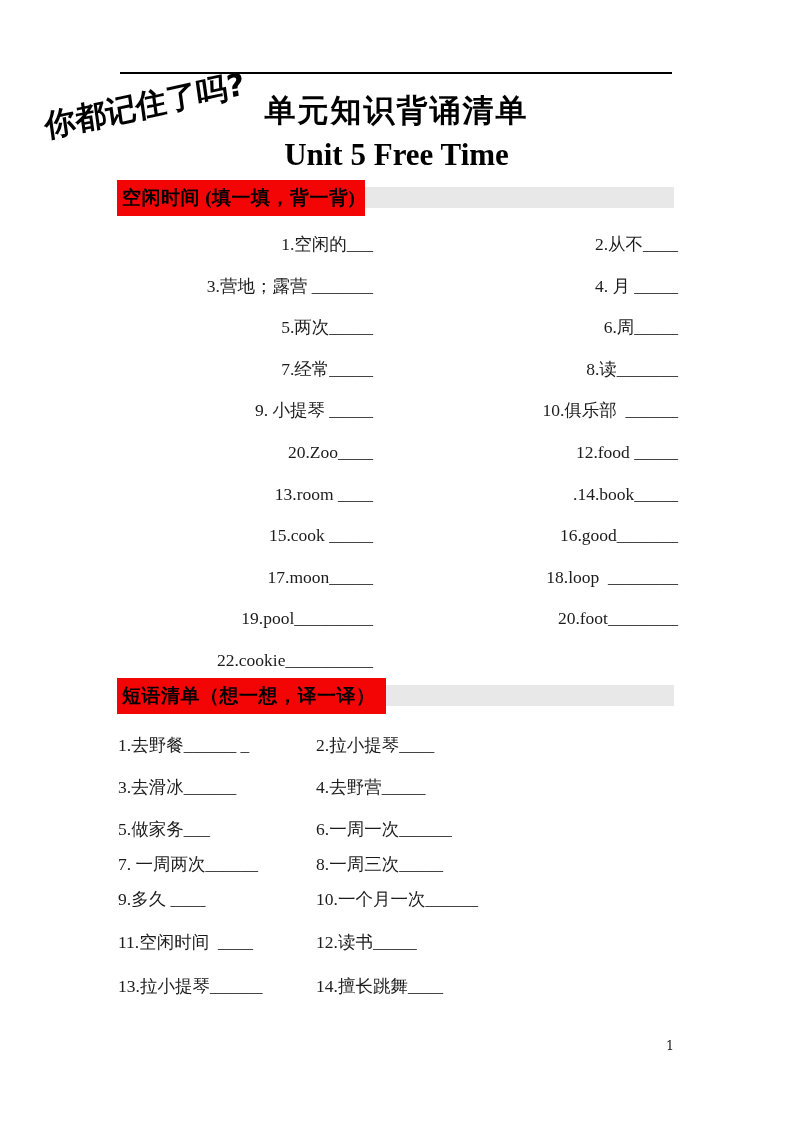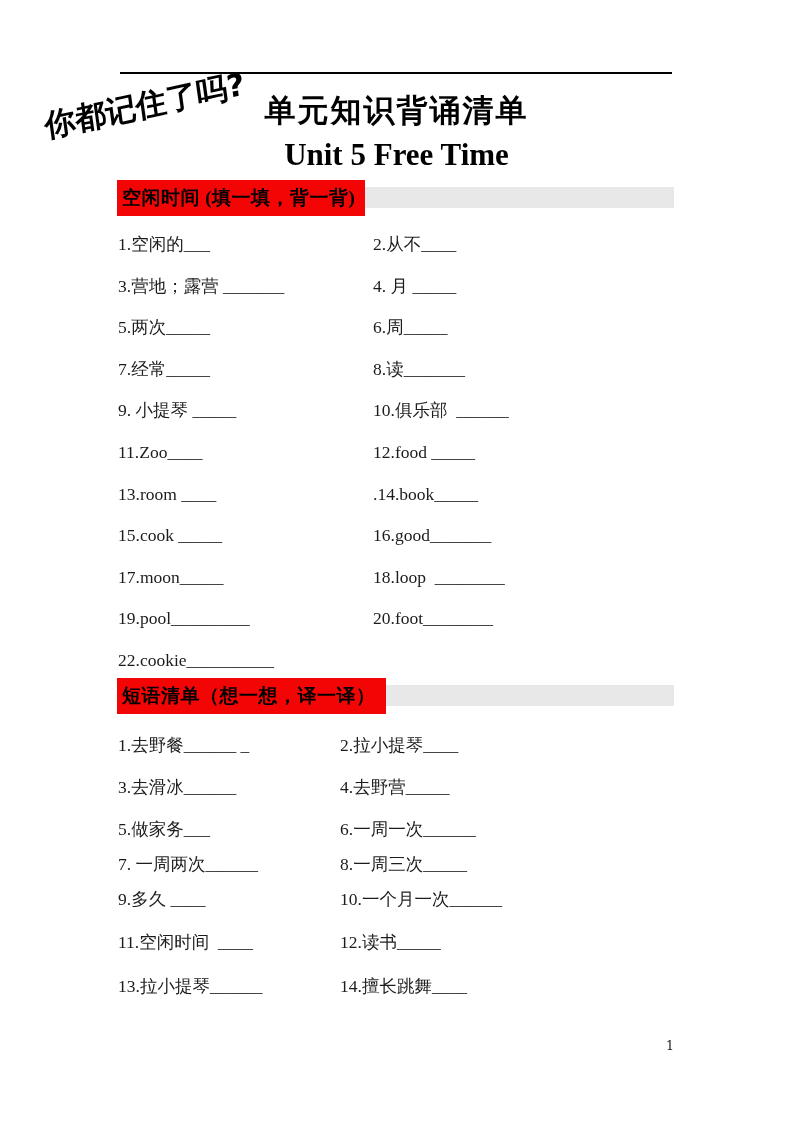--- a/index.html
+++ b/index.html
@@ -53,21 +53,21 @@
     white-space:pre;letter-spacing:0.5px;
   }
   .list{
     position:absolute;left:118px;width:560px;
   }
   .row{
     display:grid;
     font-size:17.5px;line-height:1.35;
   }
   .words .row{grid-template-columns:255px auto;height:41.6px;}
-  .phrases .row{grid-template-columns:198px auto;height:42px;gap:24px;}
+  .phrases .row{grid-template-columns:198px auto;height:42px;}
   .phrases .row.tight{height:35px;}
   .phrases .row.wide1{height:43px;}
   .phrases .row.wide2{height:44px;font-family:Liberation Serif, serif;}
   .cell{white-space:pre;}
   .page-number{
     position:absolute;left:660px;top:1038px;width:20px;
     font-size:12.5px;color:#222;text-align:center;
     font-family:"DejaVu Serif","Liberation Serif",serif;
   }
 </style>
@@ -79,21 +79,21 @@
 <div class="slogan">你都记住了吗?</div>
 
 <div class="title-cn">单元知识背诵清单</div>
 <div class="title-en">Unit 5 Free Time</div>
 
 <div class="section-header" style="top:180px;">
   <div class="band"></div>
   <div class="redbox">空闲时间 (填一填，背一背)</div>
 </div>
 
-<div class="list words" style="top:233px;">
+<div class="list words" style="top:233px;text-align:right;">
   <div class="row">
     <span class="cell">1.空闲的___</span>
     <span class="cell">2.从不____</span>
   </div>
   <div class="row">
     <span class="cell">3.营地；露营 _______</span>
     <span class="cell">4. 月 _____</span>
   </div>
   <div class="row">
     <span class="cell">5.两次_____</span>
@@ -101,21 +101,21 @@
   </div>
   <div class="row">
     <span class="cell">7.经常_____</span>
     <span class="cell">8.读_______</span>
   </div>
   <div class="row">
     <span class="cell">9. 小提琴 _____</span>
     <span class="cell">10.俱乐部  ______</span>
   </div>
   <div class="row">
-    <span class="cell">11.Zoo____</span>
+    <span class="cell">20.Zoo____</span>
     <span class="cell">12.food _____</span>
   </div>
   <div class="row">
     <span class="cell">13.room ____</span>
     <span class="cell">.14.book_____</span>
   </div>
   <div class="row">
     <span class="cell">15.cook _____</span>
     <span class="cell">16.good_______</span>
   </div>

